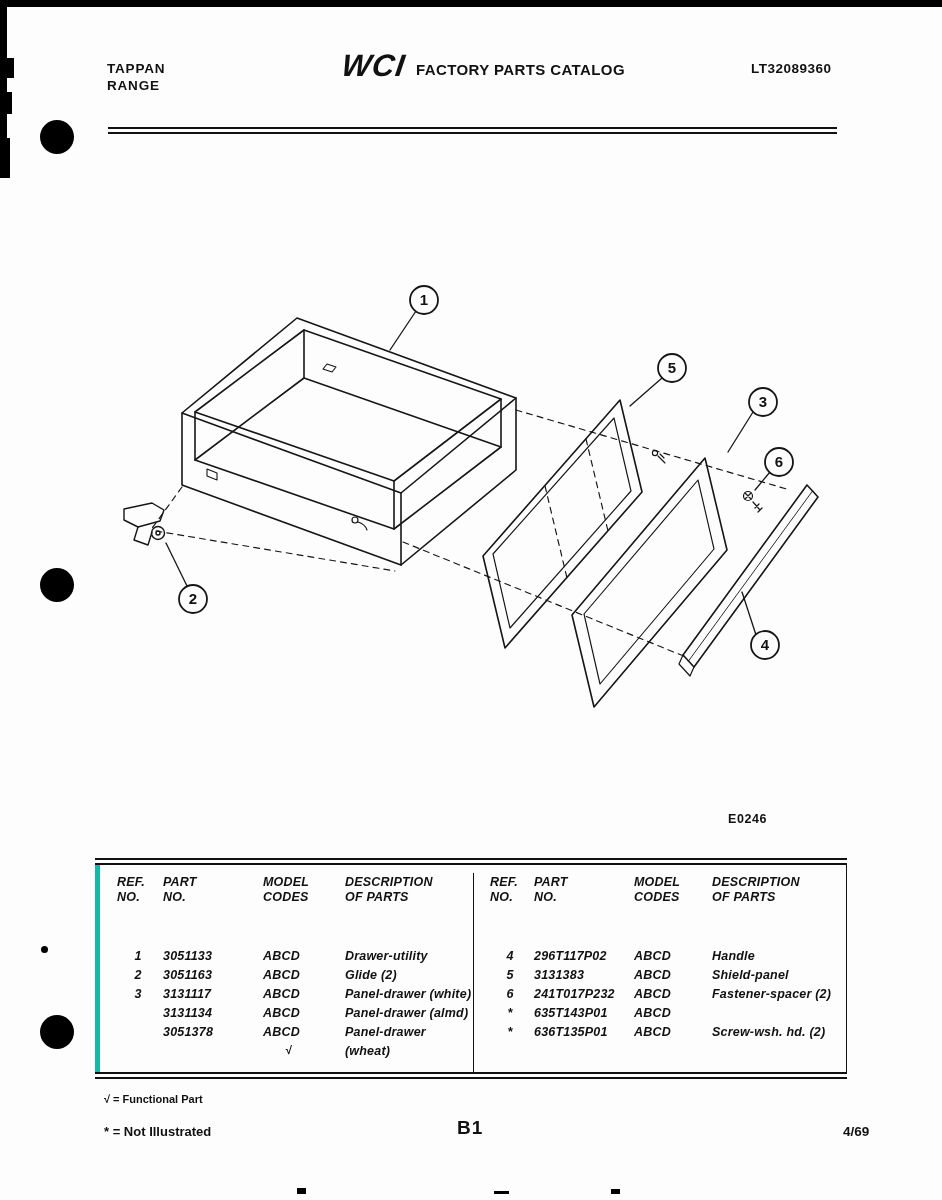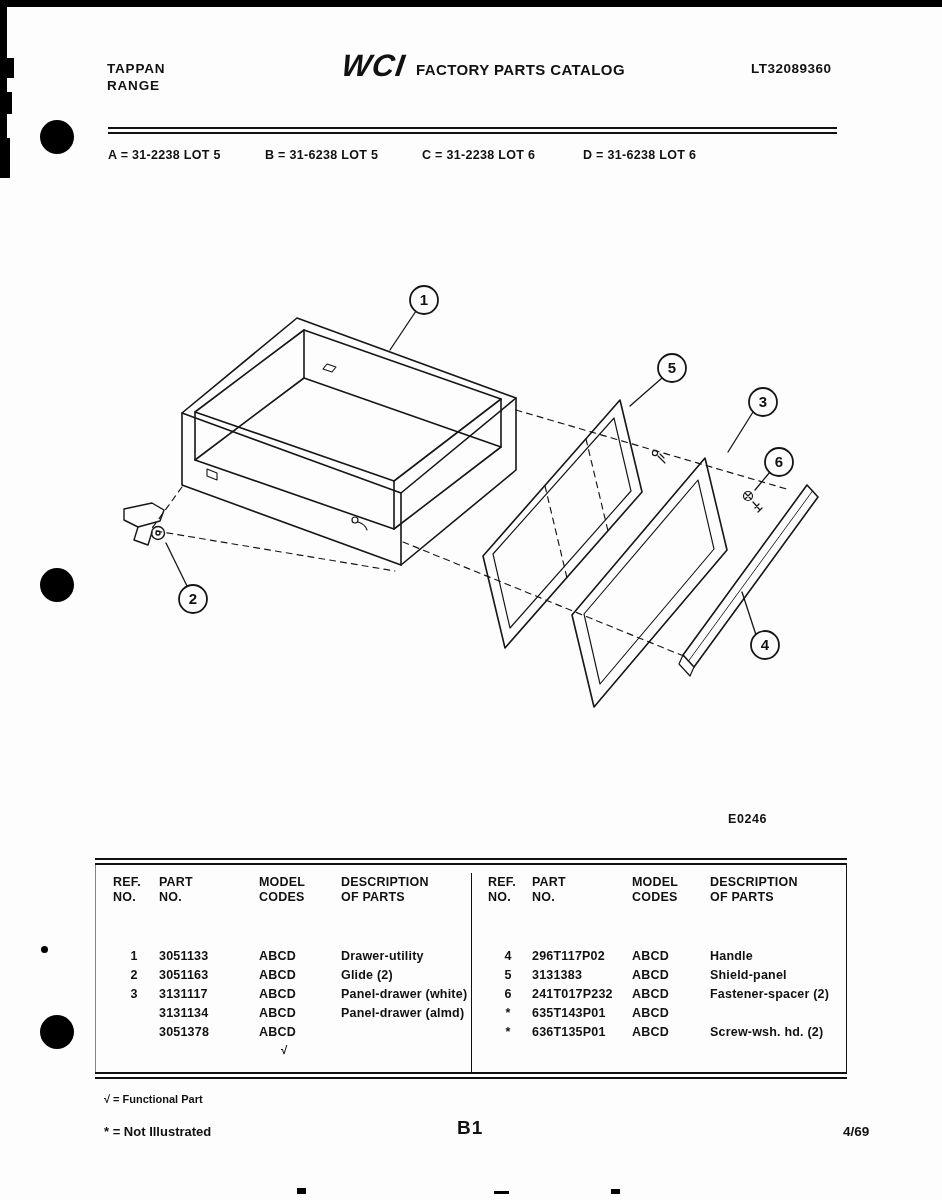--- a/index.html
+++ b/index.html
@@ -21,21 +21,21 @@
 
   
   .diagram { left:90px; top:240px; width:760px; height:600px; }
   .callout circle { stroke-width:1.8; }
   .callout line { stroke-width:1.3; }
   .callout text { font:bold 15px "Liberation Sans", sans-serif; fill:#111; stroke:none; text-anchor:middle; }
   .fig-code { left:728px; top:812px; font-size:12.5px; font-weight:bold; letter-spacing:.6px; }
 
   
   .parts-table { left:95px; top:858px; width:752px; }
-  .tbl-body { display:flex; border-left:1px solid #14b8a6; border-right:1px solid #111; min-height:207px; padding-top:8px; }
+  .tbl-body { display:flex; border-left:5px solid #14b8a6; border-right:1px solid #111; min-height:207px; padding-top:8px;font-style:italic; }
   .half { width:50%; position:relative; }
   .half.right { border-left:1px solid #111; }
   .row { display:grid; font-size:12.5px; font-weight:bold; line-height:19px; letter-spacing:.2px; }
   .left-cols  { grid-template-columns:50px 100px 82px auto; padding-left:13px; }
   .right-cols { grid-template-columns:48px 100px 78px auto; padding-left:12px; }
   .hdr { line-height:15px; margin-top:2px; }
   .hdr .cell { white-space:pre-line; }
   .hdr .cell-ref { text-align:left; padding-left:4px; }
   .rows { margin-top:42px; }
   .cell-ref { text-align:center; }
@@ -81,26 +81,20 @@
 
   <div class="abs brand">
     <div>TAPPAN</div>
     <div>RANGE</div>
   </div>
   <div class="abs logo">WCI</div>
   <div class="abs cat-title">FACTORY PARTS CATALOG</div>
   <div class="abs doc-num">LT32089360</div>
   <div class="abs dbl-rule rule-header"></div>
 
-  <div class="abs models">
-    <span class="m-a">A = 31-2238 LOT 5</span>
-    <span class="m-b">B = 31-6238 LOT 5</span>
-    <span class="m-c">C = 31-2238 LOT 6</span>
-    <span class="m-d">D = 31-6238 LOT 6</span>
-  </div>
 
   <svg class="abs diagram" viewBox="0 0 760 600" width="760" height="600" xmlns="http://www.w3.org/2000/svg">
     <g fill="none" stroke="#161616" stroke-width="1.6" stroke-linejoin="round" stroke-linecap="round">
       <g stroke-width="1.15" stroke-dasharray="6 5">
         <path d="M92,247 60,291"></path>
         <path d="M66,291 305,331"></path>
         <path d="M426,170 700,250"></path>
         <path d="M313,302 596,417"></path>
         <path d="M455,246 477,338"></path>
         <path d="M496,199 518,291"></path>
@@ -226,20 +220,21 @@
           <div class="row left-cols">
             <span class="cell cell-ref"></span>
             <span class="cell">3131134</span>
             <span class="cell">ABCD</span>
             <span class="cell">Panel-drawer (almd)</span>
           </div>
           <div class="row left-cols">
             <span class="cell cell-ref"></span>
             <span class="cell">3051378</span>
             <span class="cell"><span>ABCD</span><span class="chk">√</span></span>
+            <span class="cell"><span>Panel-drawer</span><span class="l2">(wheat)</span></span>
           </div>
         </div>
       </div>
       <div class="half right">
         <div class="row right-cols hdr">
           <span class="cell cell-ref">REF.
 NO.</span>
           <span class="cell">PART
 NO.</span>
           <span class="cell">MODEL

